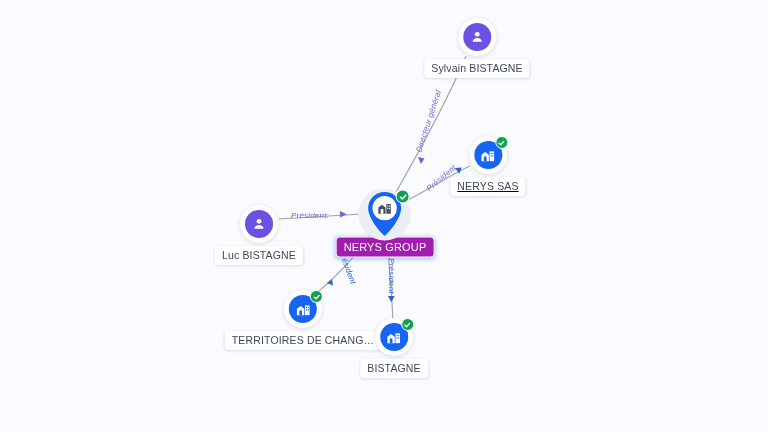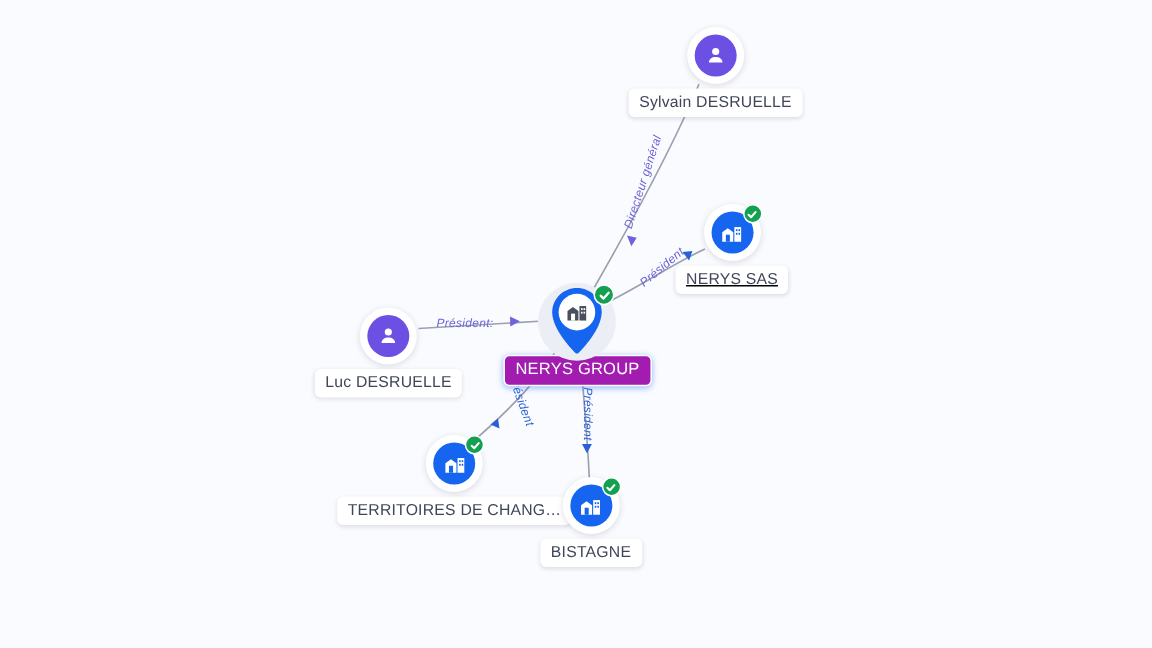--- a/index.html
+++ b/index.html
@@ -199,21 +199,21 @@
 
   <div class="node" style="left:477px; top:48px;">
     <div class="avatar-ring">
       <div class="avatar-disc">
         <svg width="16" height="16" viewBox="0 0 24 24" fill="#ffffff">
           <circle cx="12" cy="8" r="3.6"></circle>
           <path d="M5.2 19c0-3.6 3.1-5.6 6.8-5.6S18.8 15.4 18.8 19z"></path>
         </svg>
       </div>
     </div>
-    <div class="node-label">Sylvain DESRUELLE</div>
+    <div class="node-label">Sylvain BISTAGNE</div>
   </div>
 
   <div class="node" style="left:488px; top:166px;text-decoration:underline;">
     <div class="company-ring">
       <div class="company-disc">
         <svg width="17" height="17" viewBox="0 0 24 24" fill="#ffffff">
           <path d="M3 20V11l5.2-3.8L13.4 11v9z"></path>
           <rect x="14.4" y="6.2" width="6.4" height="13.8"></rect>
           <rect x="6.4" y="13.4" width="3.8" height="6.6" fill="#1565f0"></rect>
           <rect x="15.9" y="8.2" width="1.5" height="1.8" fill="#1565f0"></rect>
@@ -233,21 +233,21 @@
 
   <div class="node" style="left:259px; top:235px;">
     <div class="avatar-ring">
       <div class="avatar-disc">
         <svg width="16" height="16" viewBox="0 0 24 24" fill="#ffffff">
           <circle cx="12" cy="8" r="3.6"></circle>
           <path d="M5.2 19c0-3.6 3.1-5.6 6.8-5.6S18.8 15.4 18.8 19z"></path>
         </svg>
       </div>
     </div>
-    <div class="node-label">Luc DESRUELLE</div>
+    <div class="node-label">Luc BISTAGNE</div>
   </div>
 
   <div class="node" style="left:303px; top:320px;">
     <div class="company-ring">
       <div class="company-disc">
         <svg width="17" height="17" viewBox="0 0 24 24" fill="#ffffff">
           <path d="M3 20V11l5.2-3.8L13.4 11v9z"></path>
           <rect x="14.4" y="6.2" width="6.4" height="13.8"></rect>
           <rect x="6.4" y="13.4" width="3.8" height="6.6" fill="#1565f0"></rect>
           <rect x="15.9" y="8.2" width="1.5" height="1.8" fill="#1565f0"></rect>

